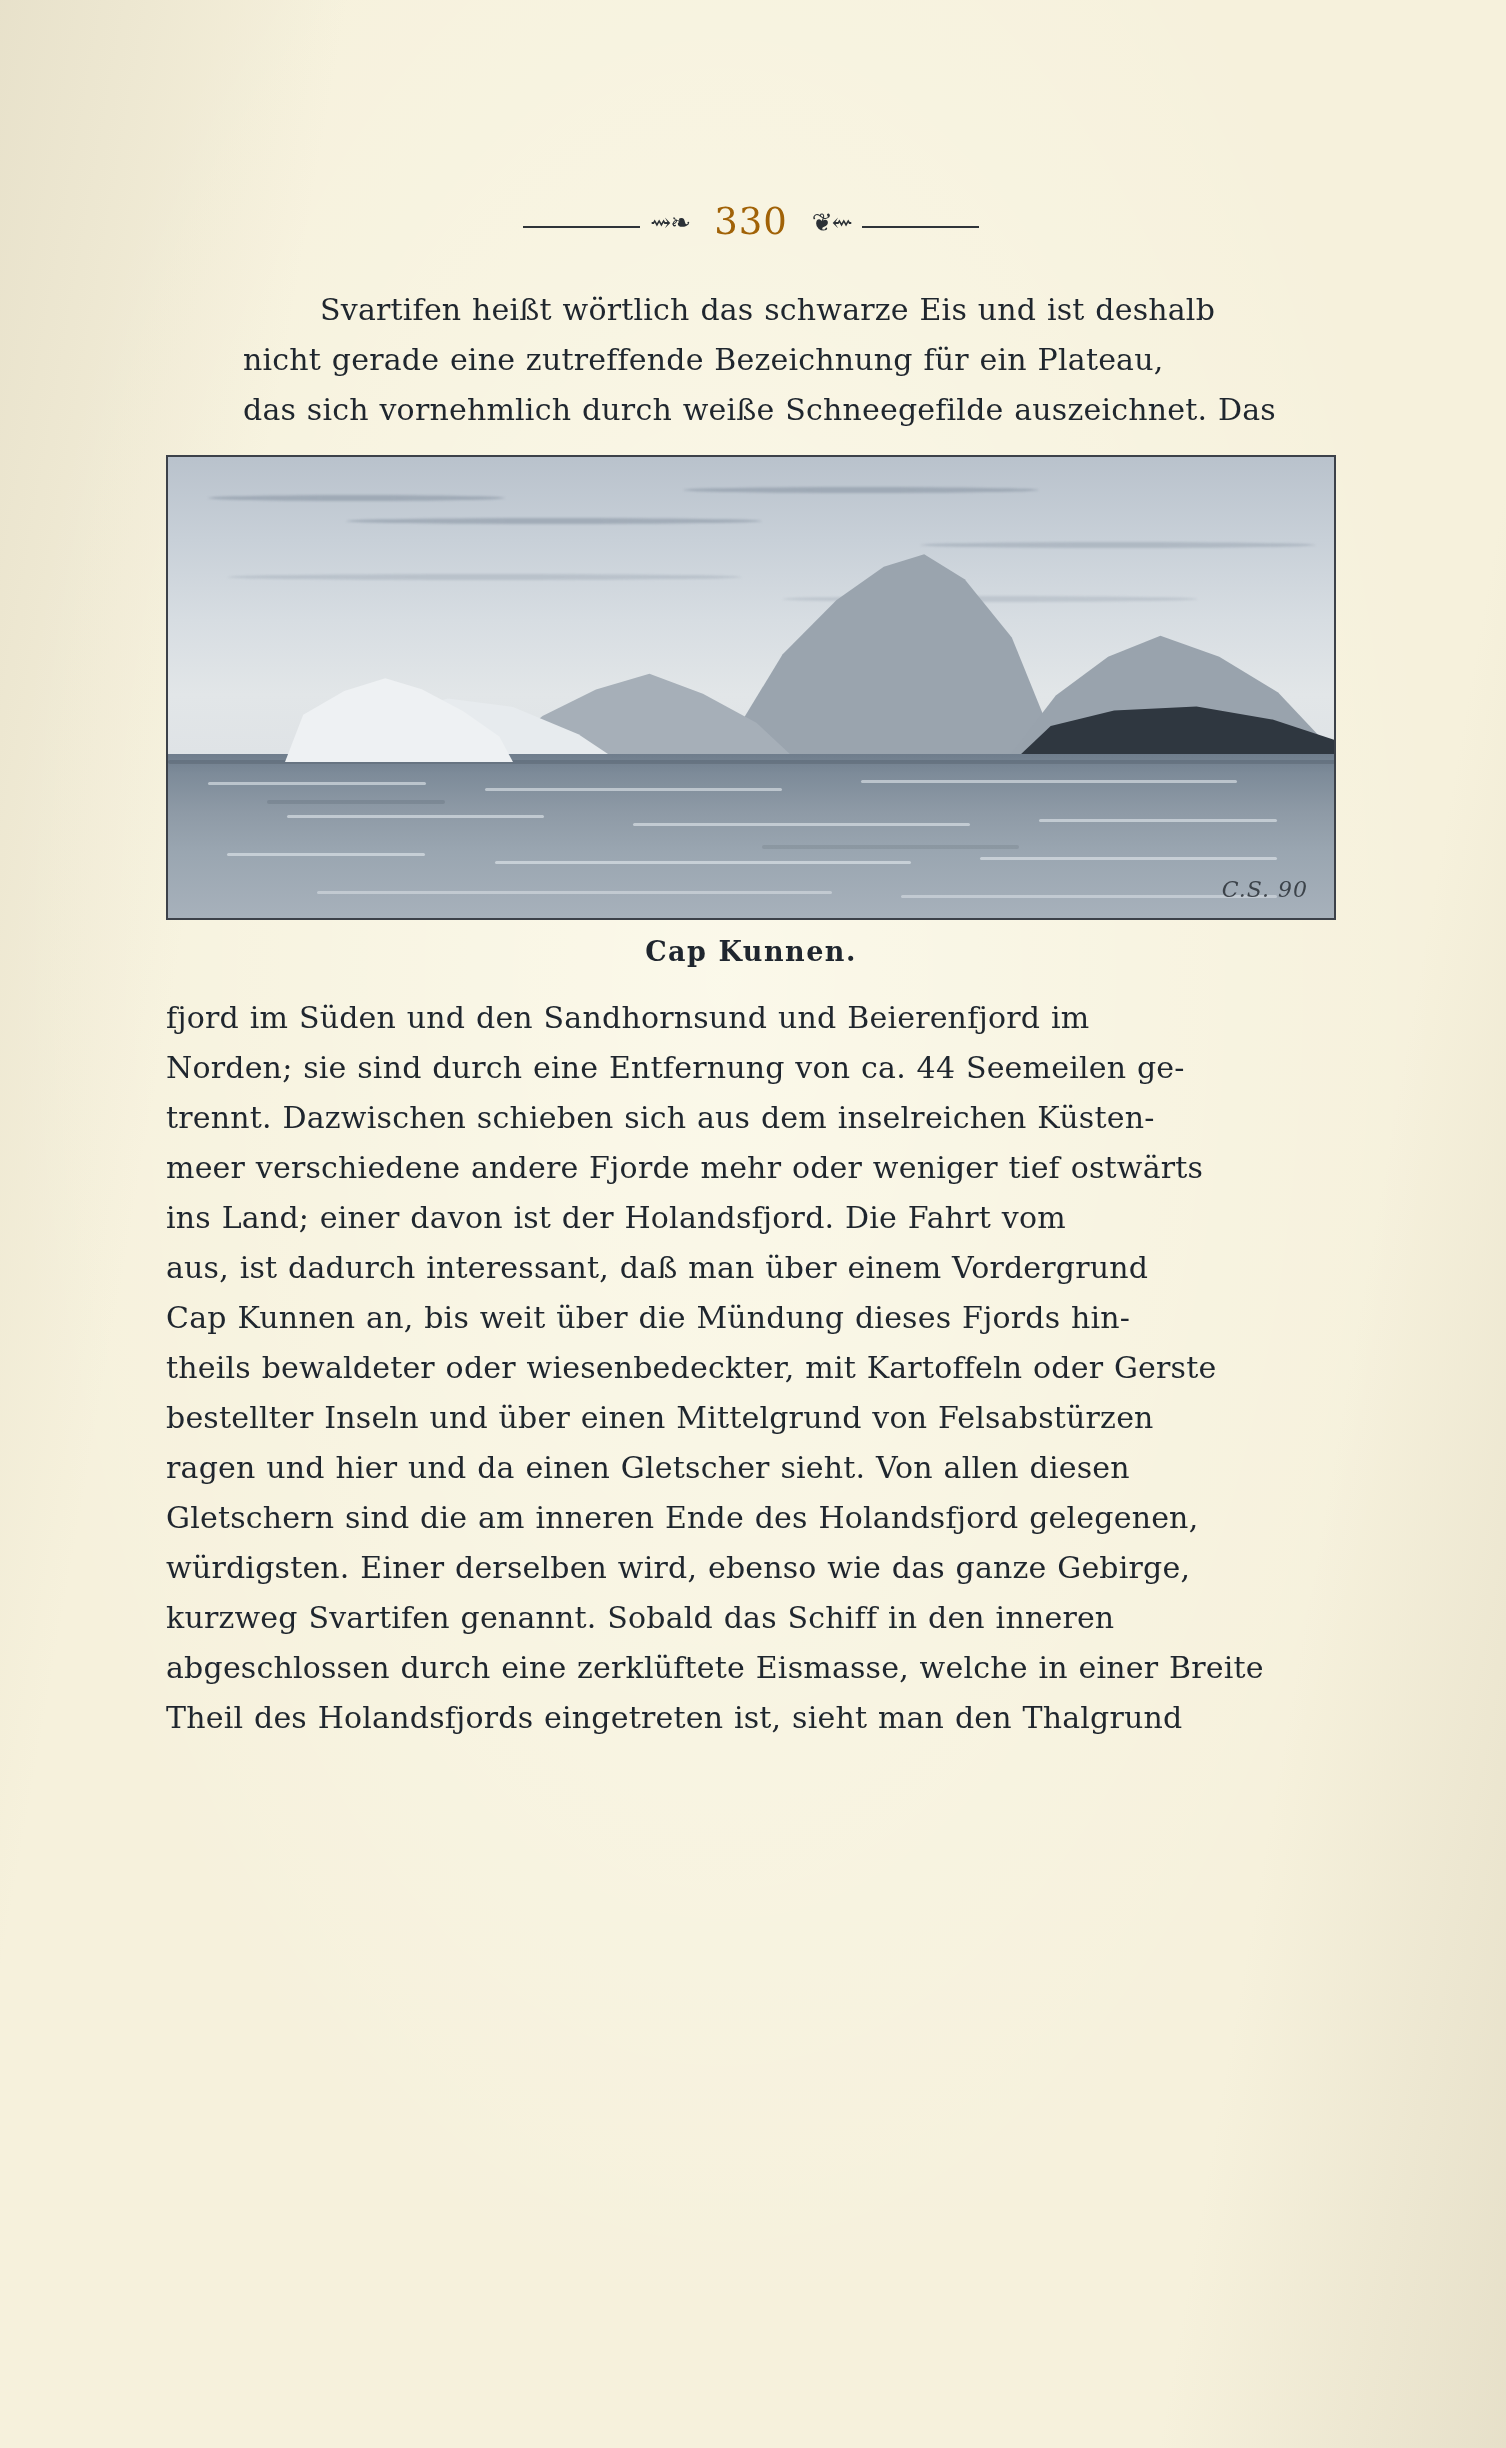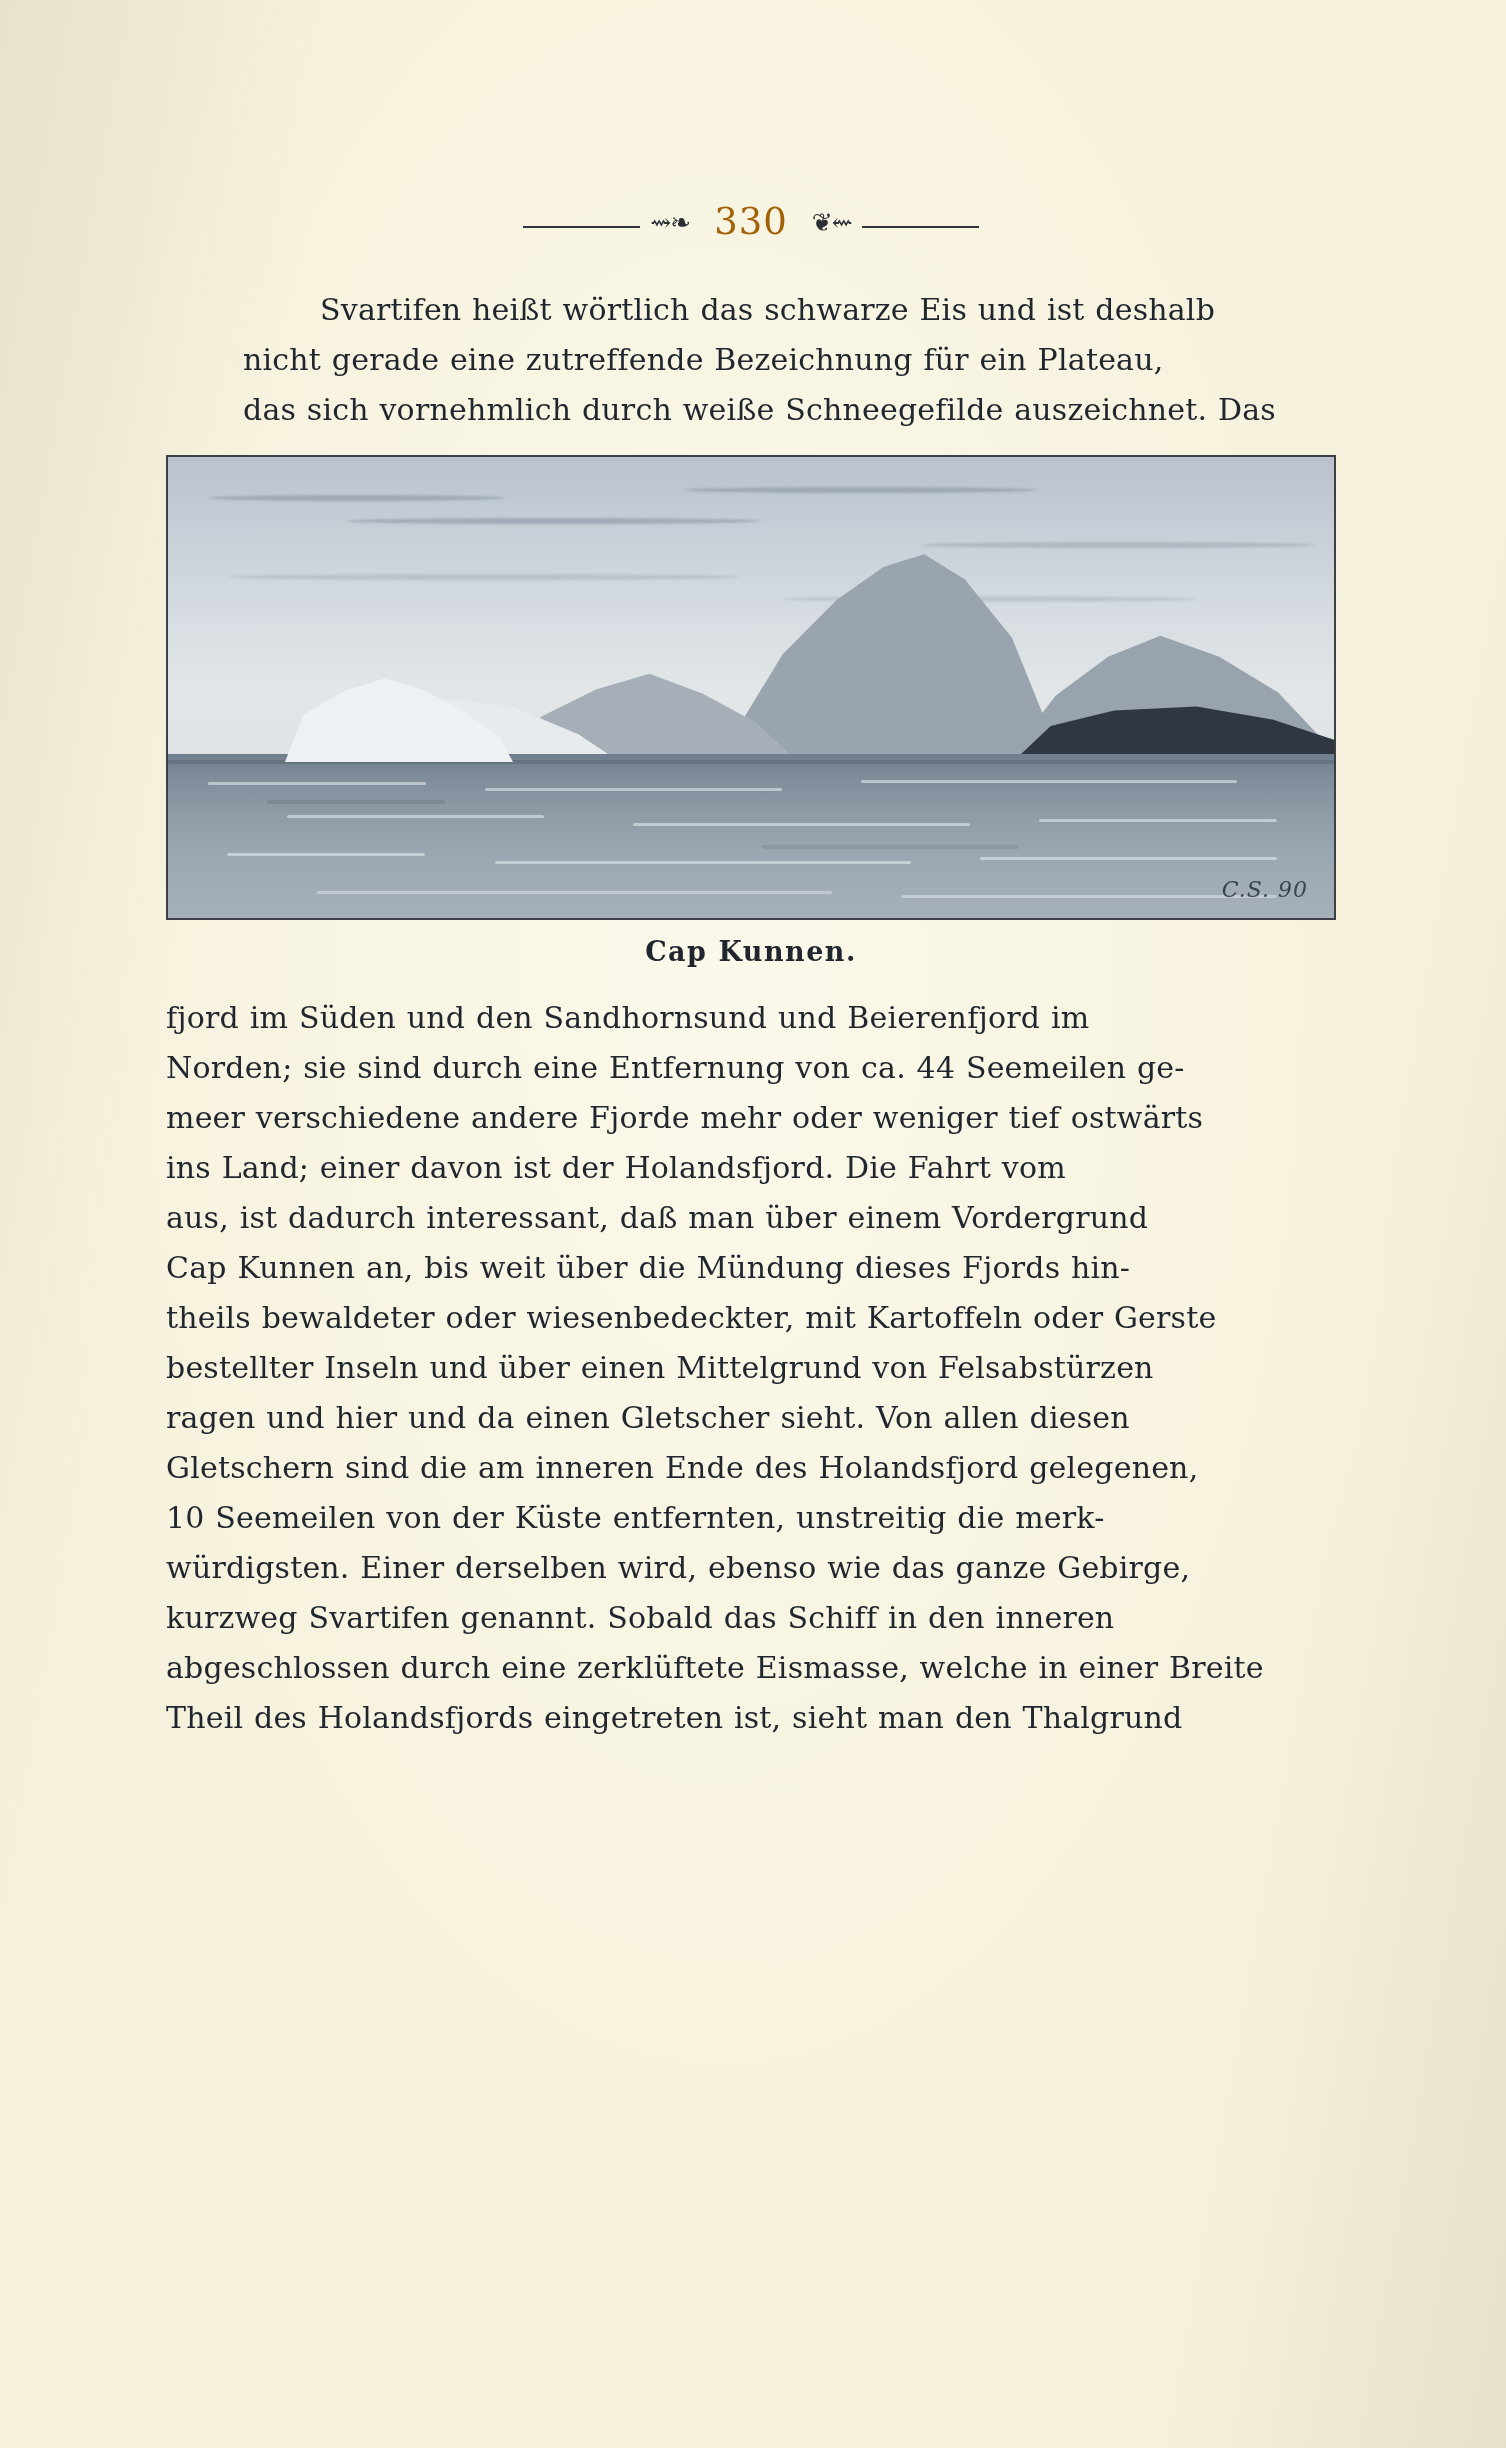--- a/index.html
+++ b/index.html
@@ -247,20 +247,23 @@
     </figure>
 
     <div class="para second" style="margin-top:26px;">
       <span class="ln j">
           <span>fjord im Süden und den Sandhornsund und Beierenfjord im</span>
         </span>
       <span class="ln j">
           <span>Norden; sie sind durch eine Entfernung von ca. 44 Seemeilen ge-</span>
         </span>
       <span class="ln j">
+          <span>trennt.   Dazwischen schieben sich aus dem inselreichen Küsten-</span>
+        </span>
+      <span class="ln j">
           <span>meer verschiedene andere Fjorde mehr oder weniger tief ostwärts</span>
         </span>
       <span class="ln j">
           <span>ins Land; einer davon ist der Holandsfjord.   Die Fahrt vom</span>
         </span>
       <span class="ln j">
           <span>aus, ist dadurch interessant, daß man über einem Vordergrund</span>
         </span>
       <span class="ln j">
           <span>Cap Kunnen an, bis weit über die Mündung dieses Fjords hin-</span>
@@ -269,23 +272,20 @@
           <span>theils bewaldeter oder wiesenbedeckter, mit Kartoffeln oder Gerste</span>
         </span>
       <span class="ln j">
           <span>bestellter Inseln und über einen Mittelgrund von Felsabstürzen</span>
         </span>
       <span class="ln j">
           <span>ragen und hier und da einen Gletscher sieht.   Von allen diesen</span>
         </span>
       <span class="ln j">
           <span>Gletschern sind die am inneren Ende des Holandsfjord gelegenen,</span>
-        </span>
-      <span class="ln j">
-          <span>10 Seemeilen von der Küste entfernten, unstreitig die merk-</span>
         </span>
       <span class="ln j">
           <span>würdigsten.   Einer derselben wird, ebenso wie das ganze Gebirge,</span>
         </span>
       <span class="ln j">
           <span>kurzweg Svartifen genannt.   Sobald das Schiff in den inneren</span>
         </span>
       <span class="ln j">
           <span>abgeschlossen durch eine zerklüftete Eismasse, welche in einer Breite</span>
         </span>

